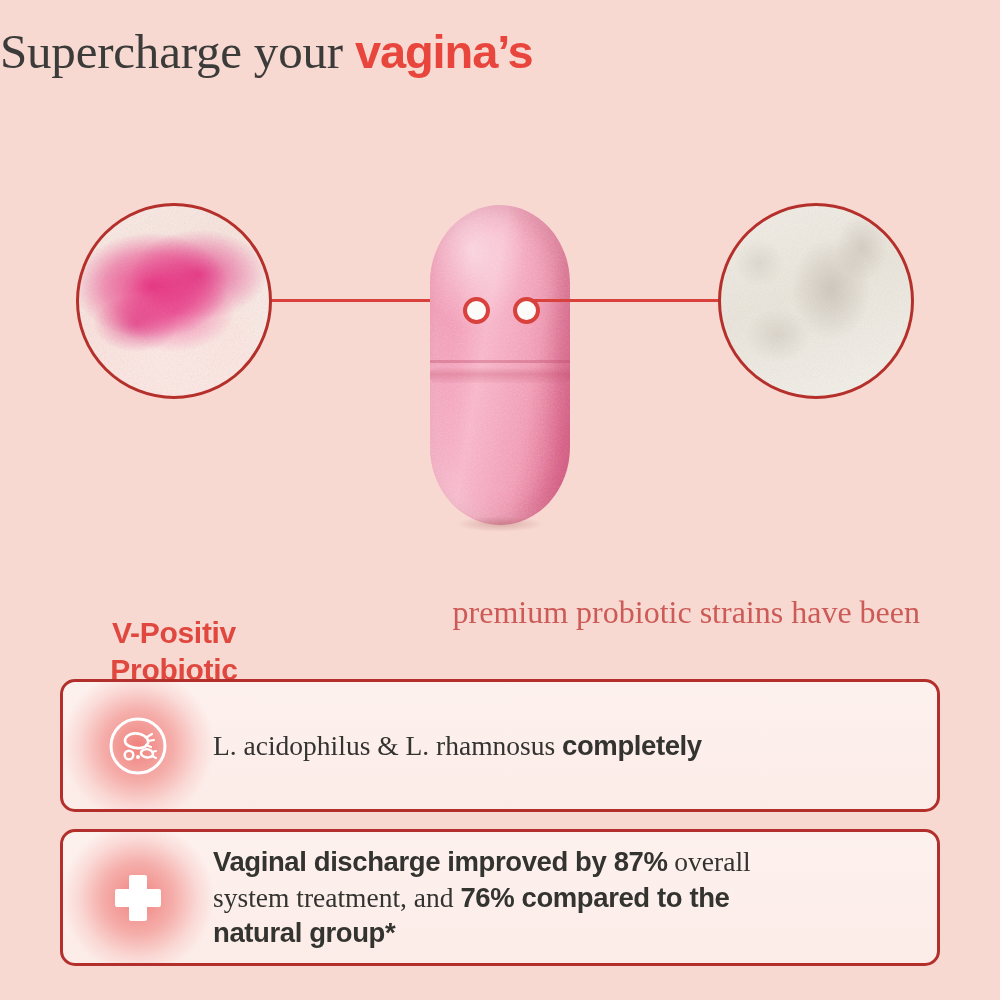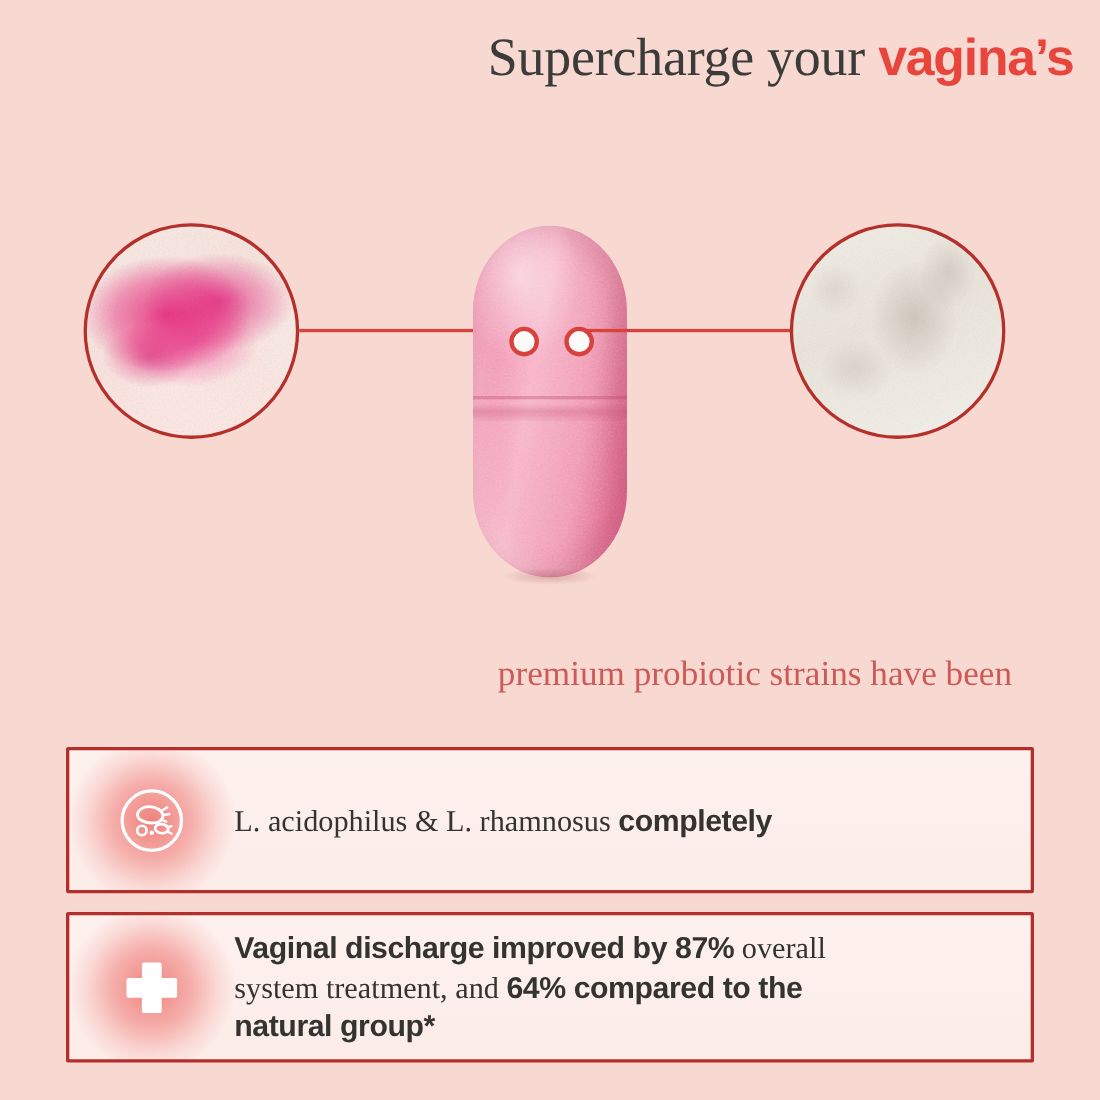--- a/index.html
+++ b/index.html
@@ -21,21 +21,21 @@
     width: 1000px;
     height: 1000px;
   }
 
   
   .headline {
     position: absolute;
     top: 26px;
     left: 0;
     width: 976px;
-    text-align: right;
+    text-align: left;
     line-height: 1.06;
   }
   .hl-line {
     display: block;
     white-space: nowrap;
   }
   .hl-serif {
     font-family: "Liberation Serif", serif;
     font-weight: 400;
     font-size: 49px;
@@ -206,21 +206,21 @@
   }
   .studies-intro .ln { display: block; }
 
   
   .fact-box {
     position: absolute;
     left: 60px;
     width: 880px;
     box-sizing: border-box;
     border: 3px solid #b32f2c;
-    border-radius: 2px;
+    border-radius: 15px;
     background: linear-gradient(180deg, #fdf1ee 0%, #fcece8 100%);
     overflow: hidden;
     display: flex;
     align-items: center;
   }
   .fact-box-1 { top: 679px; height: 133px; }
   .fact-box-2 { top: 829px; height: 137px; }
 
   .icon-cell {
     position: relative;
@@ -314,20 +314,25 @@
       <svg class="grain" viewBox="0 0 100 100" preserveAspectRatio="none">
         <defs>
           <filter id="gr3">
               <feTurbulence type="fractalNoise" baseFrequency="1.6" numOctaves="4"></feTurbulence>
             </filter>
         </defs>
         <rect width="100" height="100" filter="url(#gr3)" opacity="0.30"></rect>
       </svg>
     </div>
 
+    <div class="ing-label ing-label-left">
+      <span>V-Positiv</span><br>
+      <span>Probiotic</span><br>
+      <span>Blend</span><span class="sup-mark">^</span>
+    </div>
 
   </div>
 
   <div class="studies-intro">
     <span class="ln">premium probiotic strains have been</span>
   </div>
 
   <div class="fact-box fact-box-1">
     <div class="icon-cell">
       <div class="icon-glow"></div>
@@ -353,21 +358,21 @@
       <div class="icon-glow"></div>
       <svg class="icon-art" width="58" height="58" viewBox="0 0 58 58">
         <path d="M22 6 H36 A2 2 0 0 1 38 8 V20 H50 A2 2 0 0 1 52 22 V36 A2 2 0 0 1 50 38 H38 V50 A2 2 0 0 1 36 52 H22 A2 2 0 0 1 20 50 V38 H8 A2 2 0 0 1 6 36 V22 A2 2 0 0 1 8 20 H20 V8 A2 2 0 0 1 22 6 Z" fill="#ffffff"></path>
       </svg>
     </div>
     <div class="fact-text">
       <span class="fact-line">
         <span class="strong">Vaginal discharge improved by 87%</span><span class="serif"> overall</span>
       </span>
       <span class="fact-line">
-        <span class="serif">system treatment, and </span><span class="strong">64% compared to the</span>
+        <span class="serif">system treatment, and </span><span class="strong">76% compared to the</span>
       </span>
       <span class="fact-line">
         <span class="strong">natural group*</span>
       </span>
     </div>
   </div>
 
 </div>
 
 </body></html>

